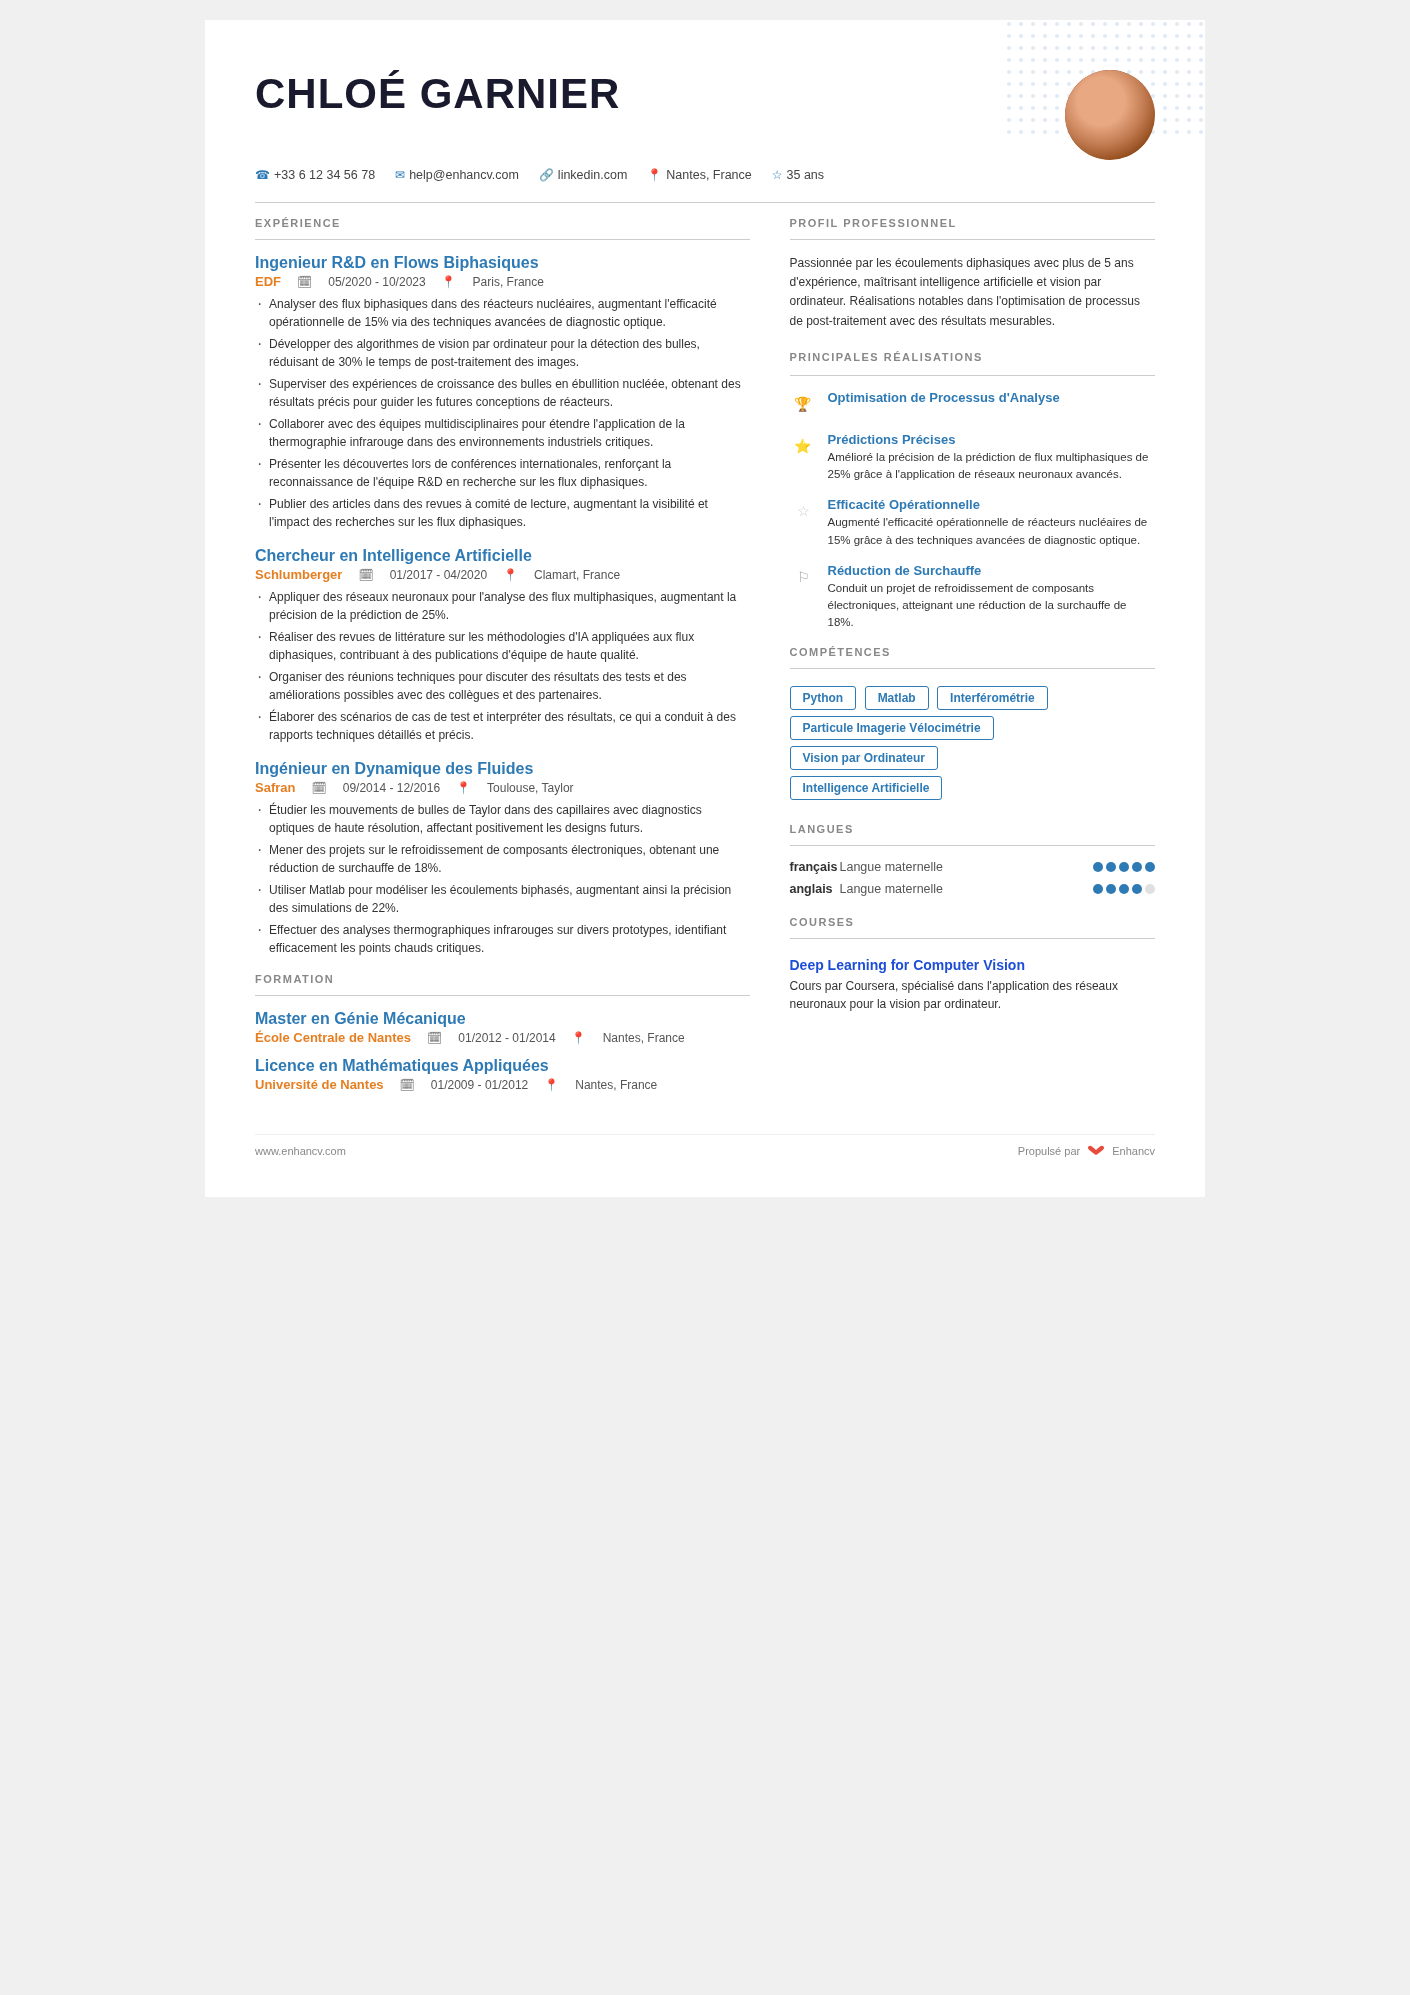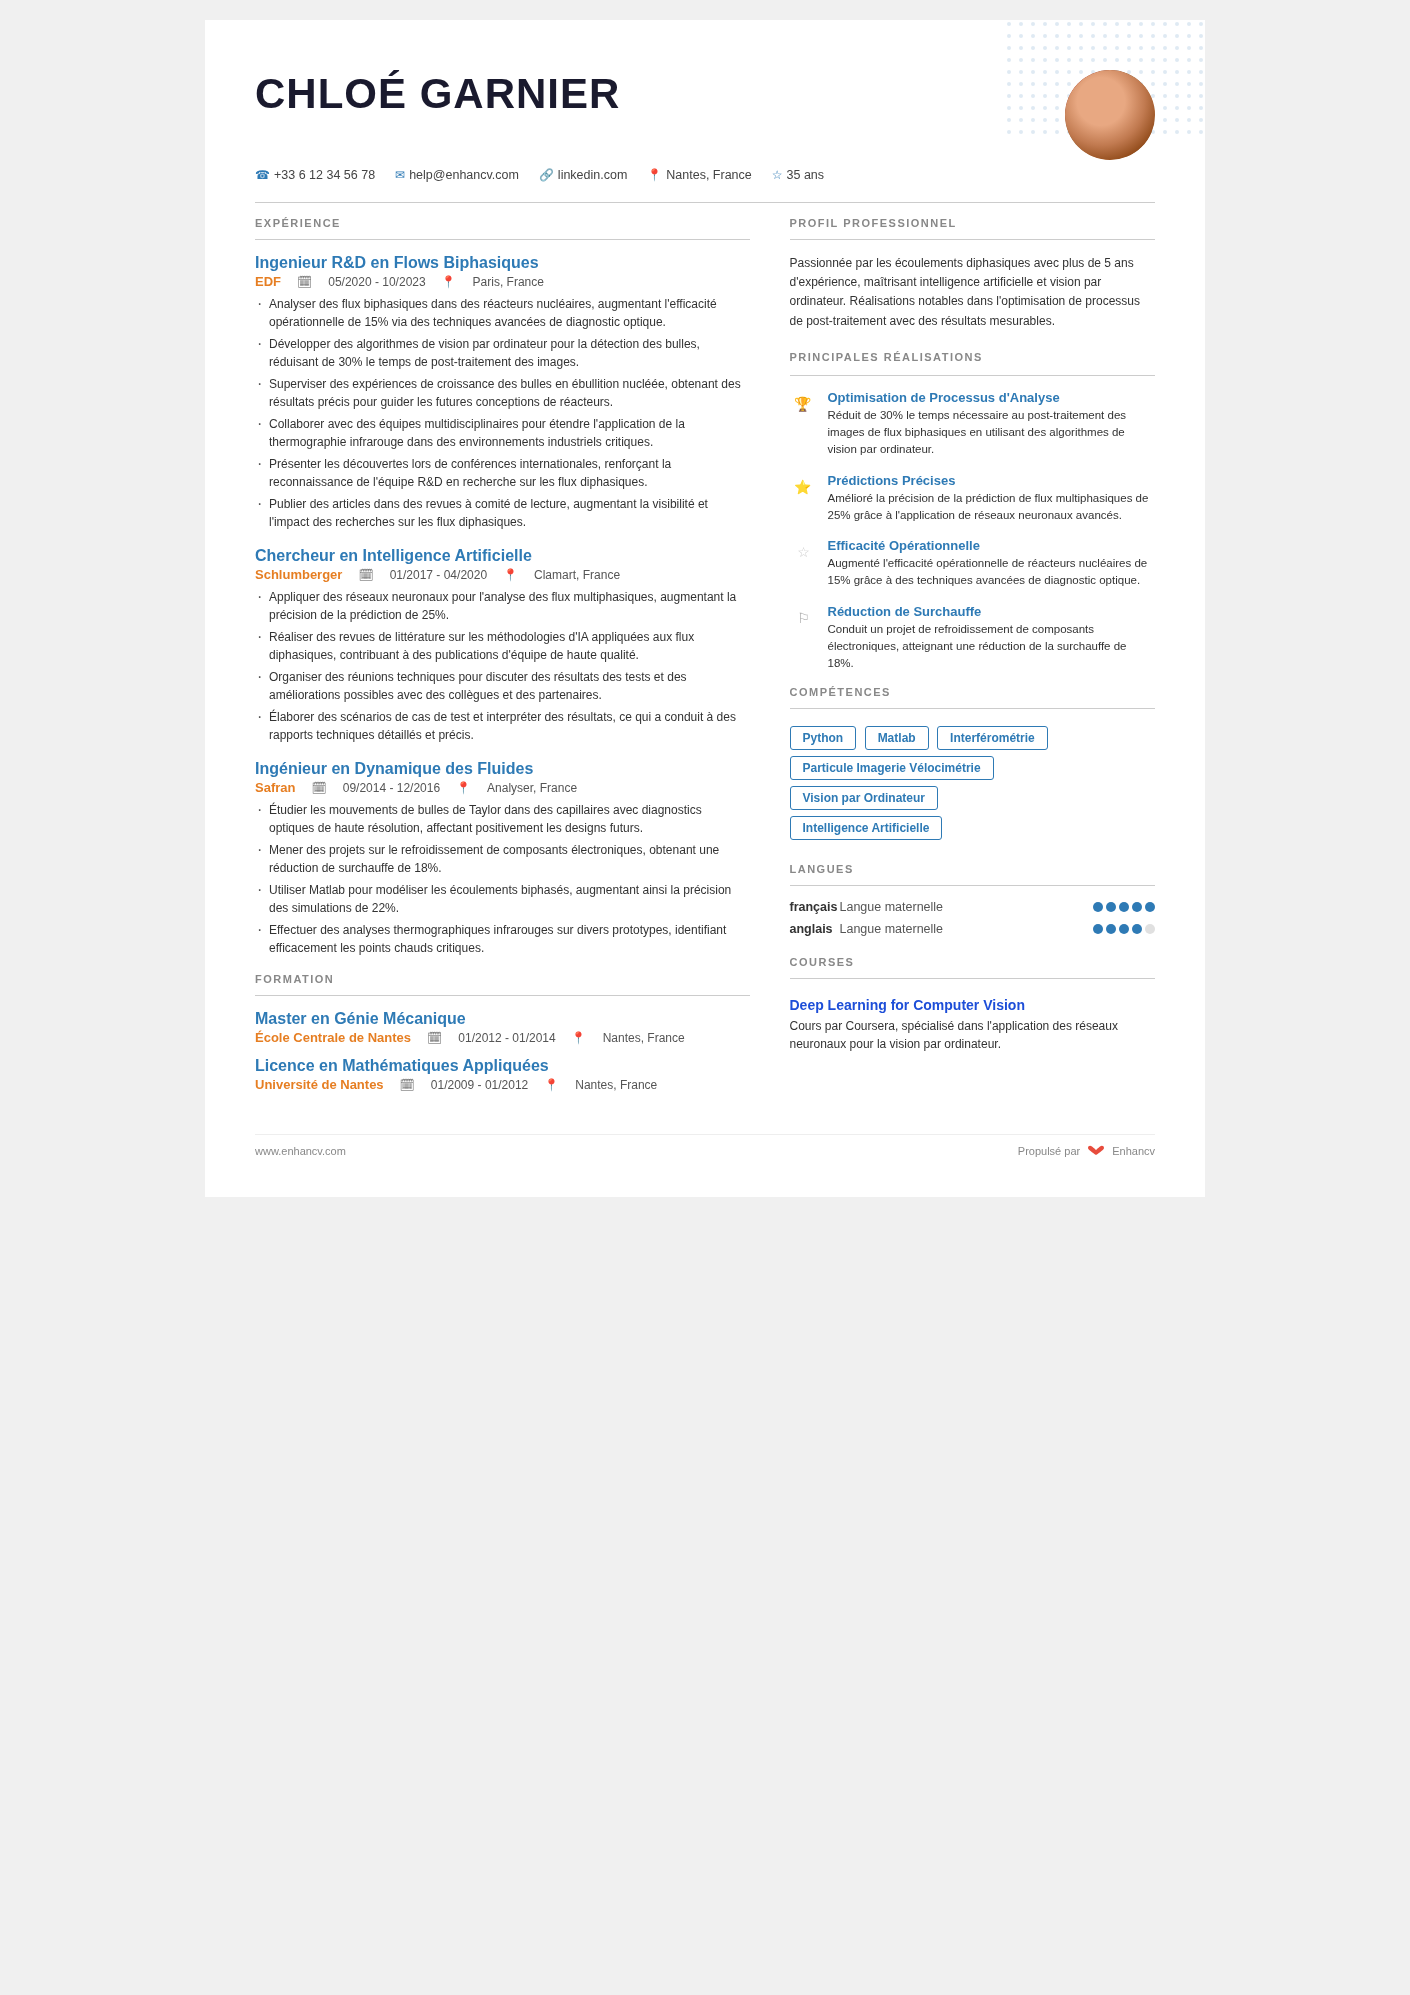--- a/index.html
+++ b/index.html
@@ -362,21 +362,21 @@
         </ul>
       </div>
 
       <div class="job-entry">
         <div class="job-title">Ingénieur en Dynamique des Fluides</div>
         <div class="job-meta">
           <span class="job-company">Safran</span>
           <span>🗓</span>
           <span>09/2014 - 12/2016</span>
           <span>📍</span>
-          <span>Analyser, France</span>
+          <span>Toulouse, Taylor</span>
         </div>
         <ul class="job-bullets">
           <li>Étudier les mouvements de bulles de Taylor dans des capillaires avec diagnostics optiques de haute résolution, affectant positivement les designs futurs.</li>
           <li>Mener des projets sur le refroidissement de composants électroniques, obtenant une réduction de surchauffe de 18%.</li>
           <li>Utiliser Matlab pour modéliser les écoulements biphasés, augmentant ainsi la précision des simulations de 22%.</li>
           <li>Effectuer des analyses thermographiques infrarouges sur divers prototypes, identifiant efficacement les points chauds critiques.</li>
         </ul>
       </div>
 
       <div class="section-label" style="margin-top:10px;">FORMATION</div>
@@ -412,21 +412,20 @@
       <hr class="section-divider">
       <p class="profile-text">Passionnée par les écoulements diphasiques avec plus de 5 ans d'expérience, maîtrisant intelligence artificielle et vision par ordinateur. Réalisations notables dans l'optimisation de processus de post-traitement avec des résultats mesurables.</p>
 
       <div class="realisations-title">PRINCIPALES RÉALISATIONS</div>
       <hr class="section-divider">
 
       <div class="realisation-item">
         <div class="real-icon trophy">🏆</div>
         <div class="real-content">
           <div class="real-title">Optimisation de Processus d'Analyse</div>
-          <div class="real-desc">Réduit de 30% le temps nécessaire au post-traitement des images de flux biphasiques en utilisant des algorithmes de vision par ordinateur.</div>
         </div>
       </div>
 
       <div class="realisation-item">
         <div class="real-icon star">⭐</div>
         <div class="real-content">
           <div class="real-title">Prédictions Précises</div>
           <div class="real-desc">Amélioré la précision de la prédiction de flux multiphasiques de 25% grâce à l'application de réseaux neuronaux avancés.</div>
         </div>
       </div>

